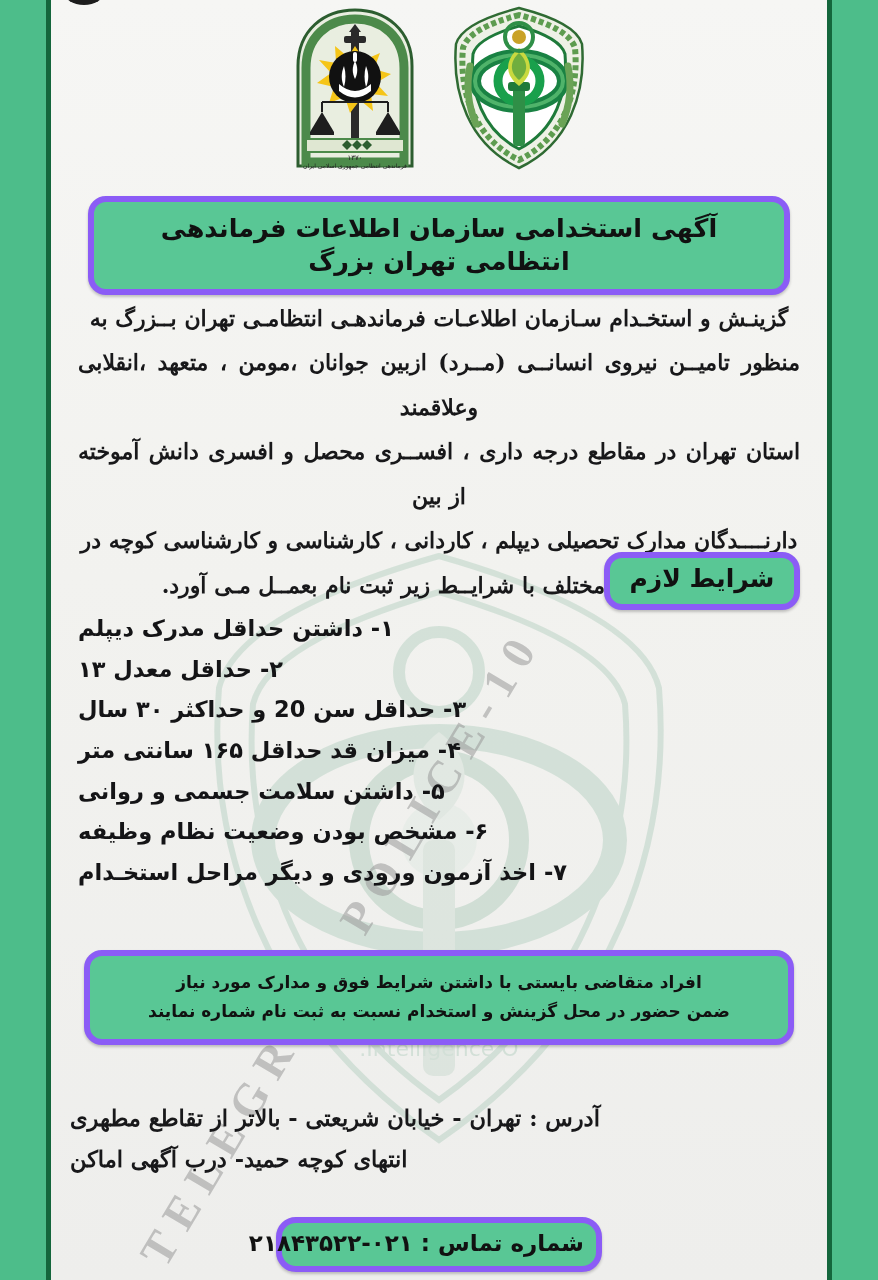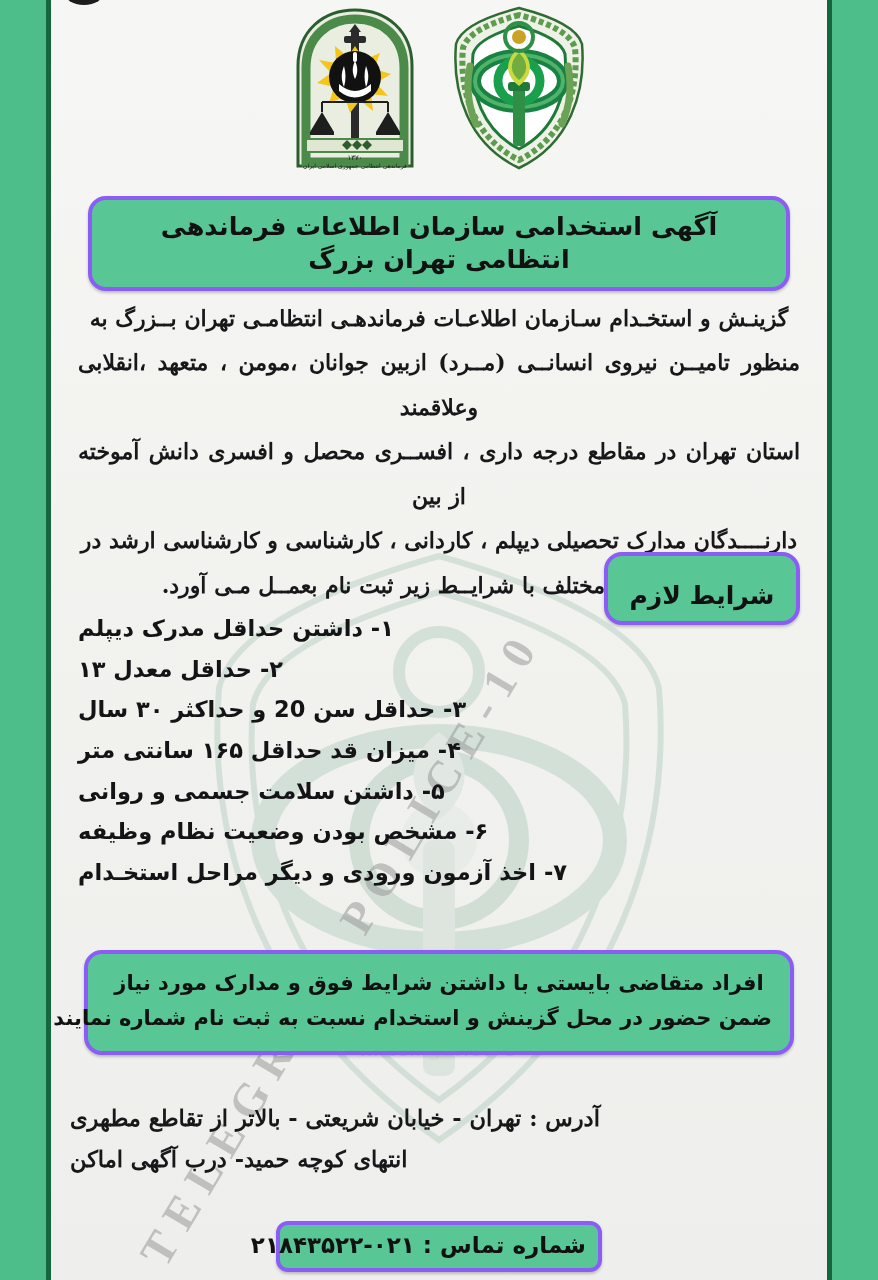--- a/index.html
+++ b/index.html
@@ -122,21 +122,21 @@
     left: 62px;
     top: -14px;
     width: 44px;
     height: 30px;
     z-index: 9;
   }
 
   
   .plaque {
     background: #59c795;
-    border: 4px solid #8b5cf6;
+    border: 6px solid #8b5cf6;
     border-radius: 18px;
     color: #111111;
     text-align: center;
     font-weight: 700;
     box-shadow: 0 2px 3px rgba(0,0,0,.22);
     line-height: 1.28;
   }
 
   .title-plaque {
     position: absolute;
@@ -164,21 +164,21 @@
     font-family: "DejaVu Serif", "Liberation Serif", serif;
   }
   .intro p { margin: 0; }
 
   
   .cond-plaque {
     position: absolute;
     top: 552px;
     right: 78px;
     width: 196px;
-    padding: 24px 10px 9px;
+    padding: 5px 10px 9px;
     font-size: 25px;
   }
 
   
   .cond-list {
     position: absolute;
     top: 608px;
     right: 78px;
     left: 78px;
     list-style: none;
@@ -194,21 +194,21 @@
     white-space: nowrap;
   }
 
   
   .notice-plaque {
     position: absolute;
     top: 950px;
     left: 84px;
     right: 84px;
     padding: 12px 18px 14px;
-    font-size: 21px;
+    font-size: 17px;
     line-height: 1.68;
   }
   .notice-plaque div { white-space: nowrap; }
 
   
   .address {
     position: absolute;
     top: 1098px;
     left: 70px;
     right: 82px;
@@ -222,21 +222,21 @@
   .address div { white-space: nowrap; }
 
   
   .phone-plaque {
     position: absolute;
     bottom: 8px;
     left: 276px;
     right: 276px;
     padding: 6px 12px 8px;
     font-size: 23px;
-    border-radius: 12px;
+    border-radius: 20px;
     white-space: nowrap;
   }
 </style>
 </head>
 <body>
 
 <div class="poster">
 
   <div class="paper">
 
@@ -332,21 +332,21 @@
         <text x="71" y="164" text-anchor="middle" font-size="6" fill="#1e1e1e" font-family="DejaVu Sans, sans-serif">فرماندهی انتظامی جمهوری اسلامی ایران</text>
       </svg>
     </div>
 
     <div class="plaque title-plaque">آگهی استخدامی  سازمان اطلاعات فرماندهی انتظامی تهران بزرگ</div>
 
     <div class="intro">
       <p>گزینـش و استخـدام سـازمان اطلاعـات فرماندهـی انتظامـی تهران بــزرگ به</p>
       <p>منظور تامیــن نیروی انسانــی (مــرد) ازبین جوانان ،مومن ، متعهد ،انقلابی وعلاقمند</p>
       <p>استان تهران در مقاطع درجه داری ، افســری محصل و افسری دانش آموخته از بین</p>
-      <p>دارنــــدگان  مدارک تحصیلی دیپلم ، کاردانی ، کارشناسی و کارشناسی ارشد در</p>
+      <p>دارنــــدگان  مدارک تحصیلی دیپلم ، کاردانی ، کارشناسی و کارشناسی کوچه در</p>
       <p>رشتــه های مختلف با شرایــط زیر ثبت نام بعمــل مـی آورد.</p>
     </div>
 
     <div class="plaque cond-plaque">شرایط لازم</div>
 
     <ul class="cond-list">
       <li>
         <span>۱-</span>
         <span>داشتن حداقل مدرک دیپلم</span>
       </li>

